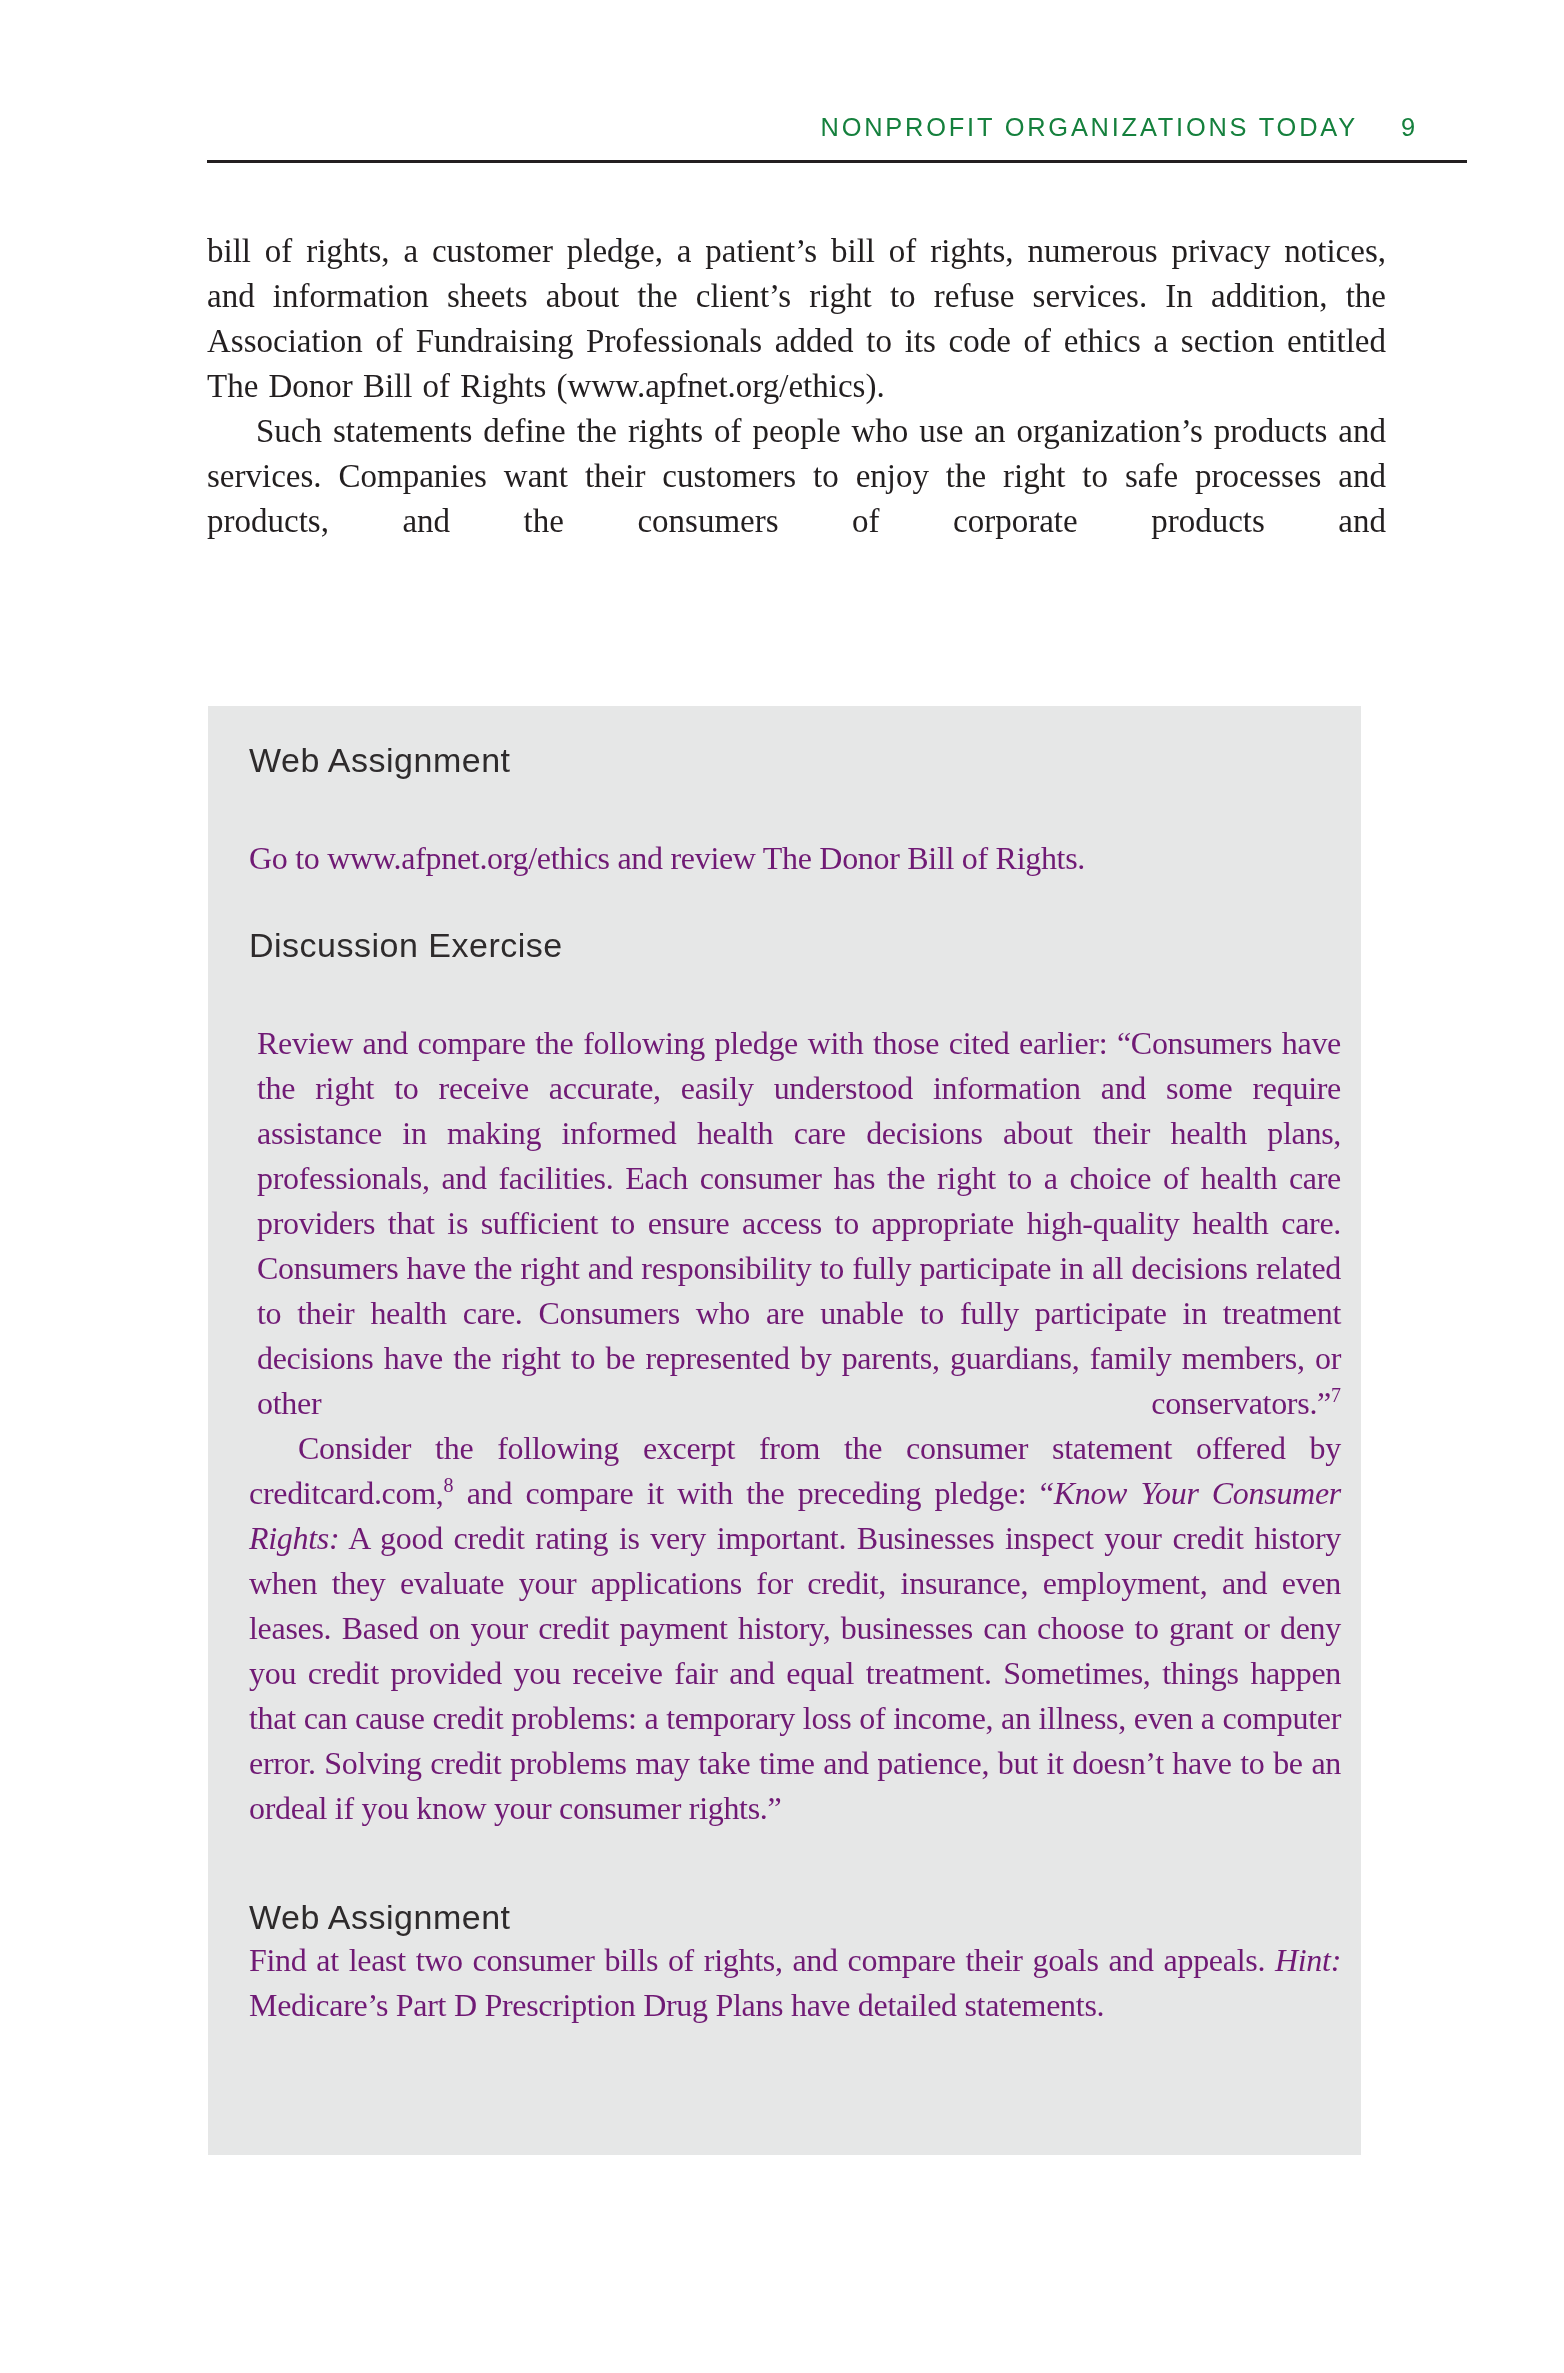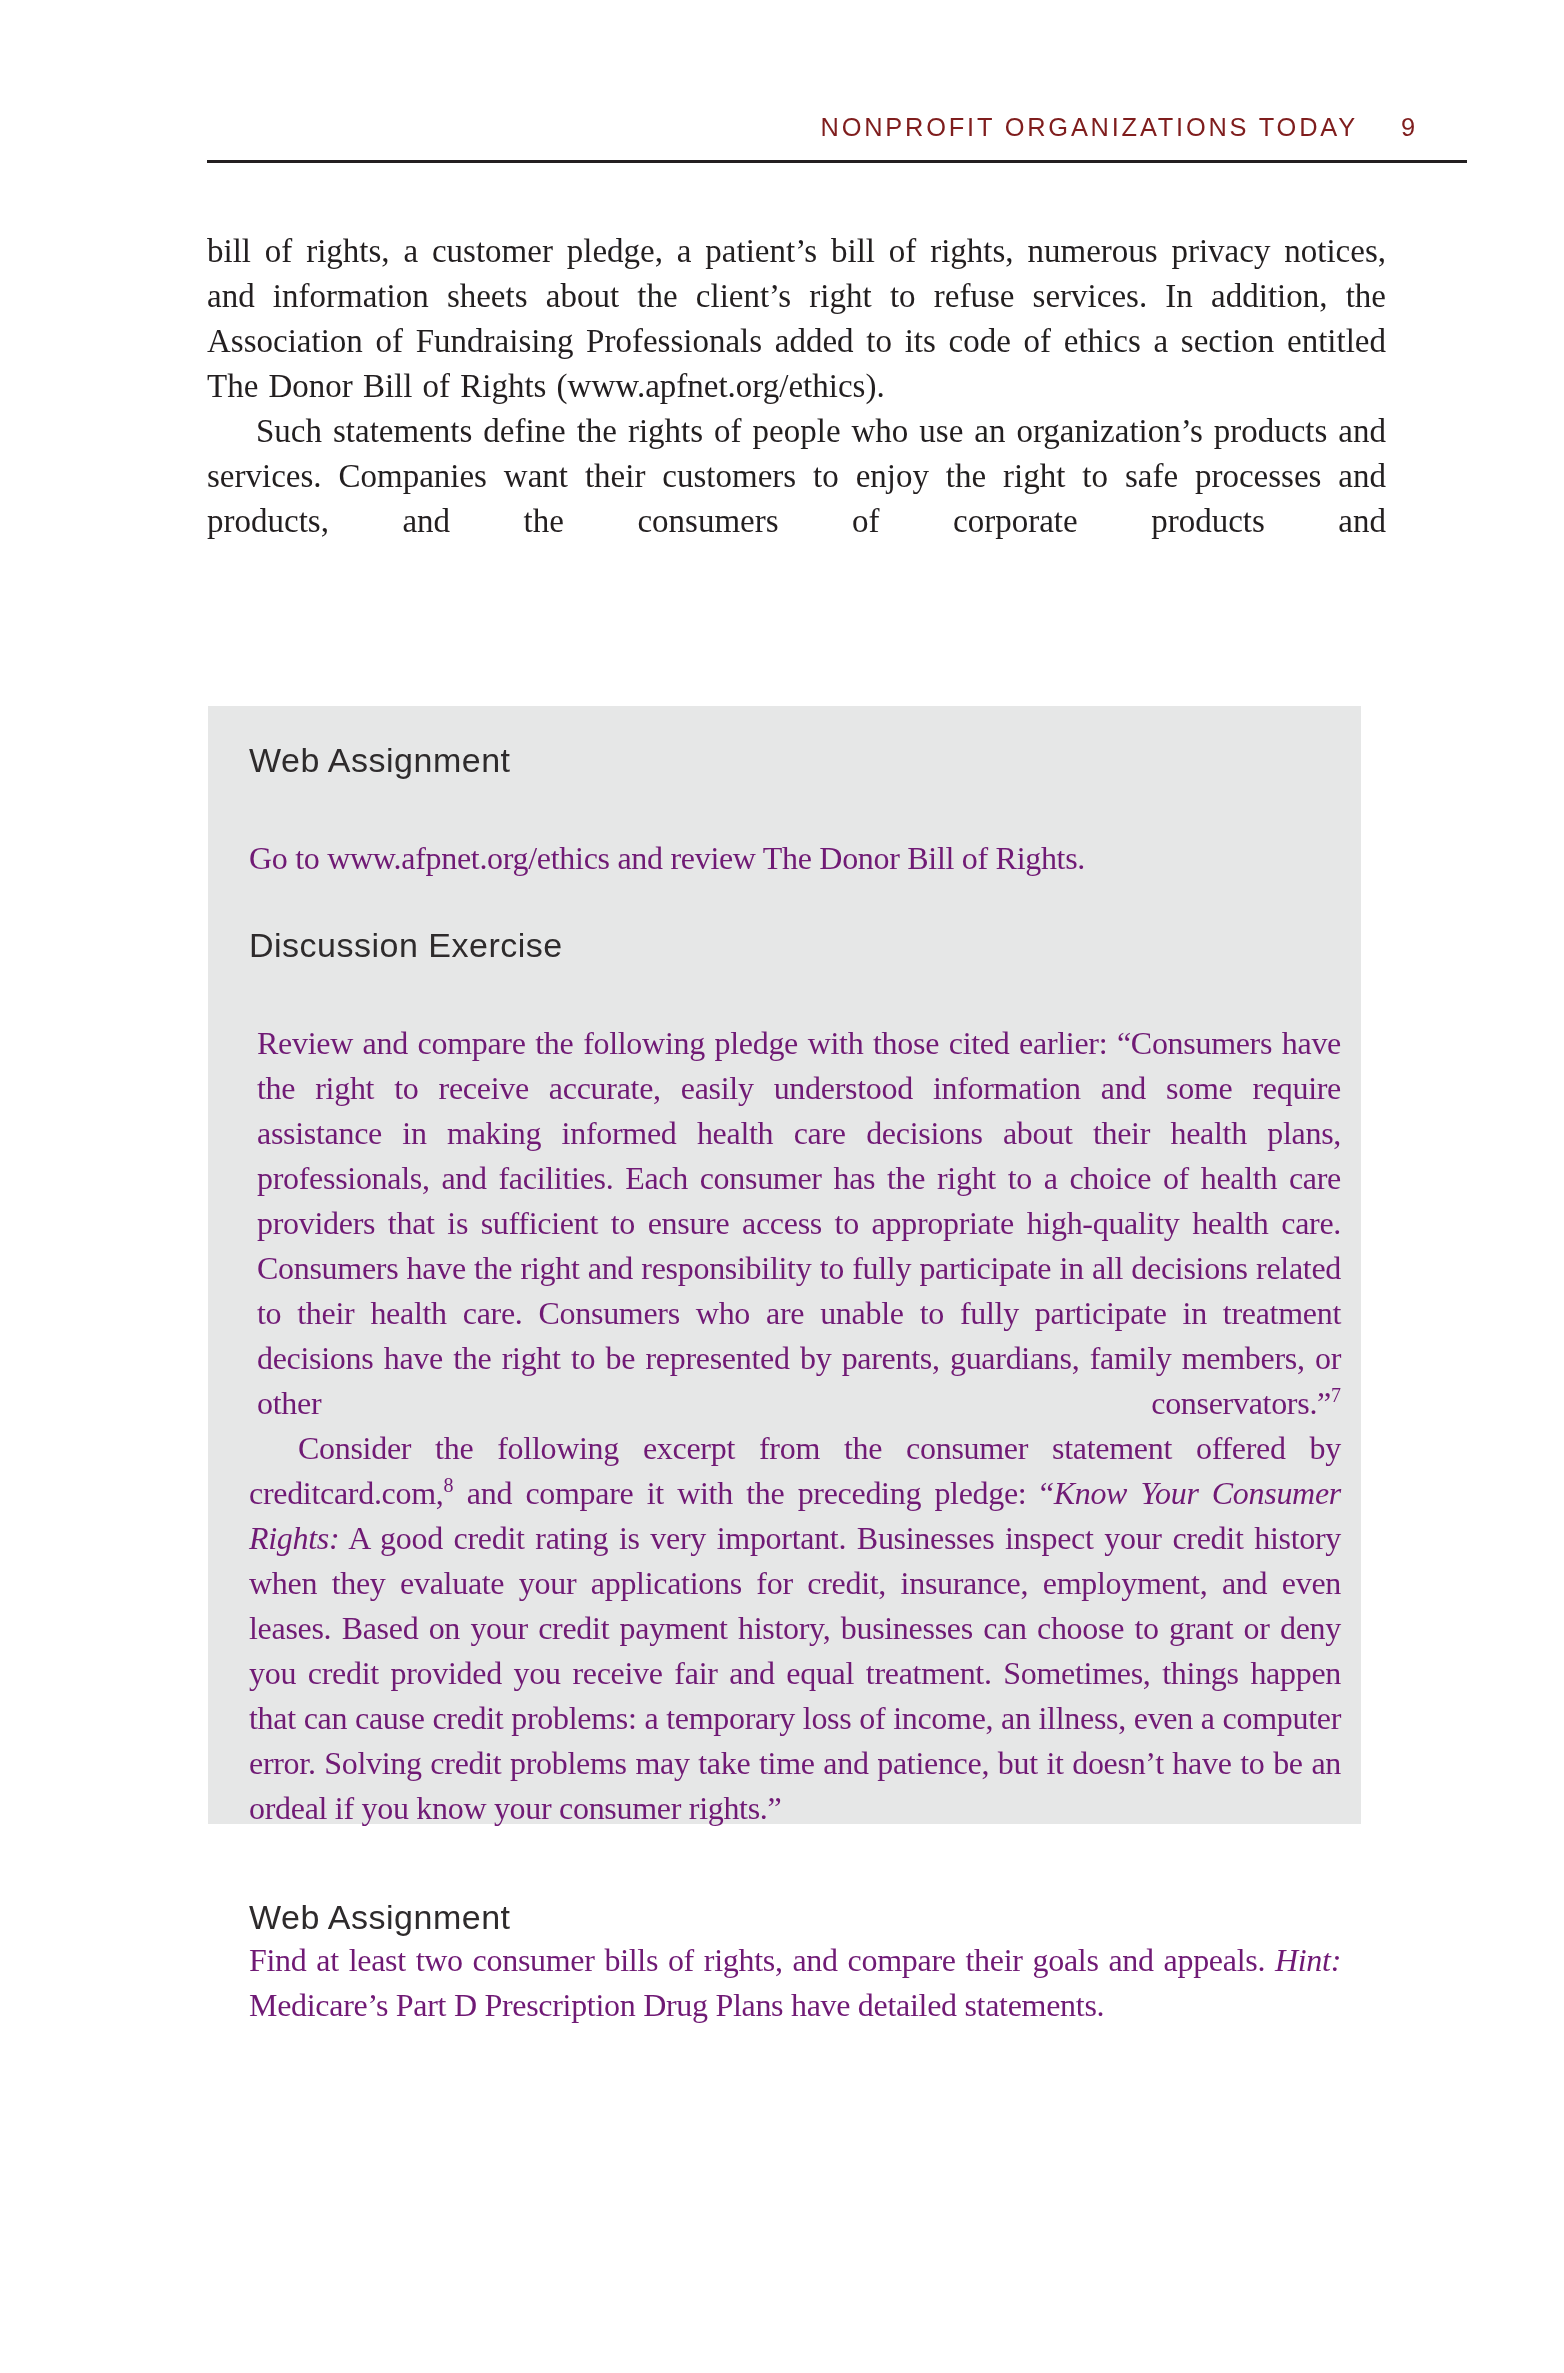--- a/index.html
+++ b/index.html
@@ -19,21 +19,21 @@
   .running-head {
     position: absolute;
     top: 111px;
     right: 149px;
     display: flex;
     align-items: baseline;
     font-family: "Liberation Sans", sans-serif;
     font-size: 25.4px;
     line-height: 32px;
     letter-spacing: 2.8px;
-    color: #7f1d1d;
+    color: #15803d;
     white-space: nowrap;
   }
   .running-head .folio {
     margin-left: 43px;
     letter-spacing: 0;
   }
 
   .head-rule {
     position: absolute;
     top: 160px;
@@ -59,21 +59,21 @@
     text-indent: 49px;
     text-align-last: justify;
   }
 
   
   .gray-box {
     position: absolute;
     left: 208px;
     top: 706px;
     width: 1153px;
-    height: 1118px;
+    height: 1449px;
     background: #e6e7e7;
     box-sizing: border-box;
     padding: 34px 20px 0 41px;
   }
   .box-heading {
     font-family: "Liberation Sans", sans-serif;
     font-size: 34px;
     font-weight: 400;
     line-height: 41px;
     color: #2e2b2c;

